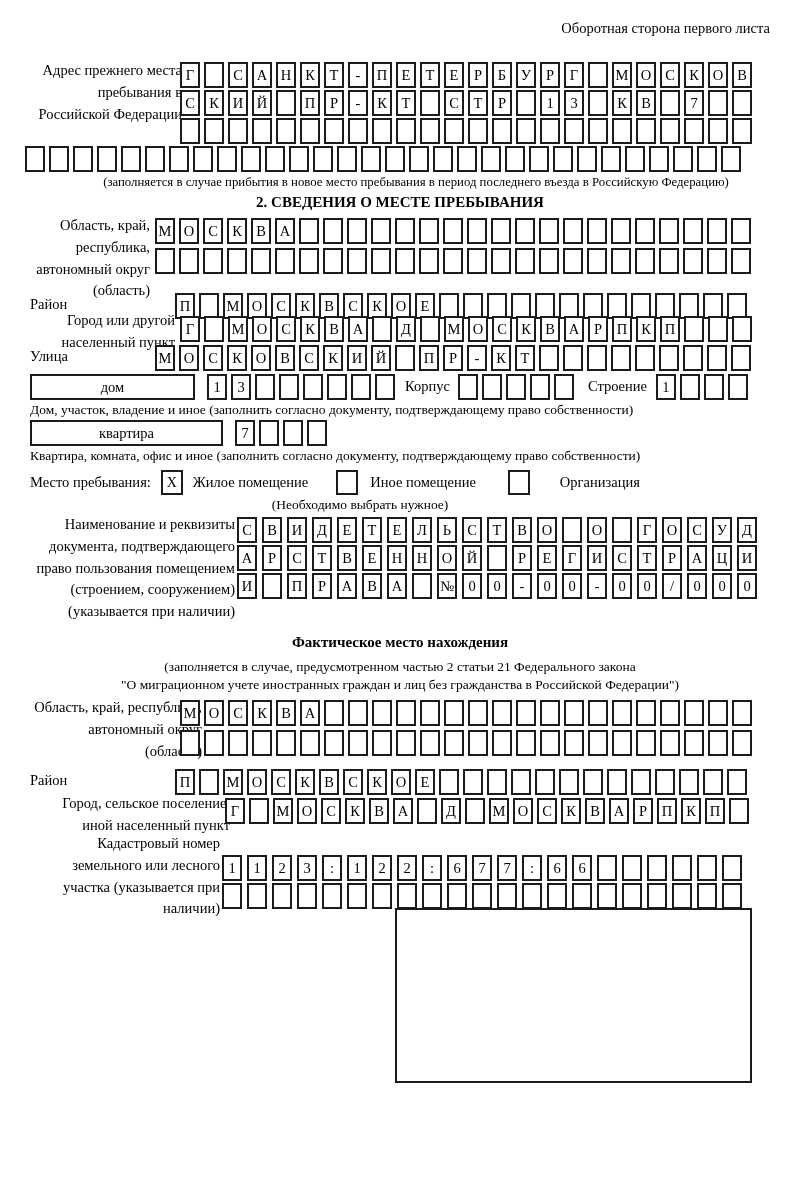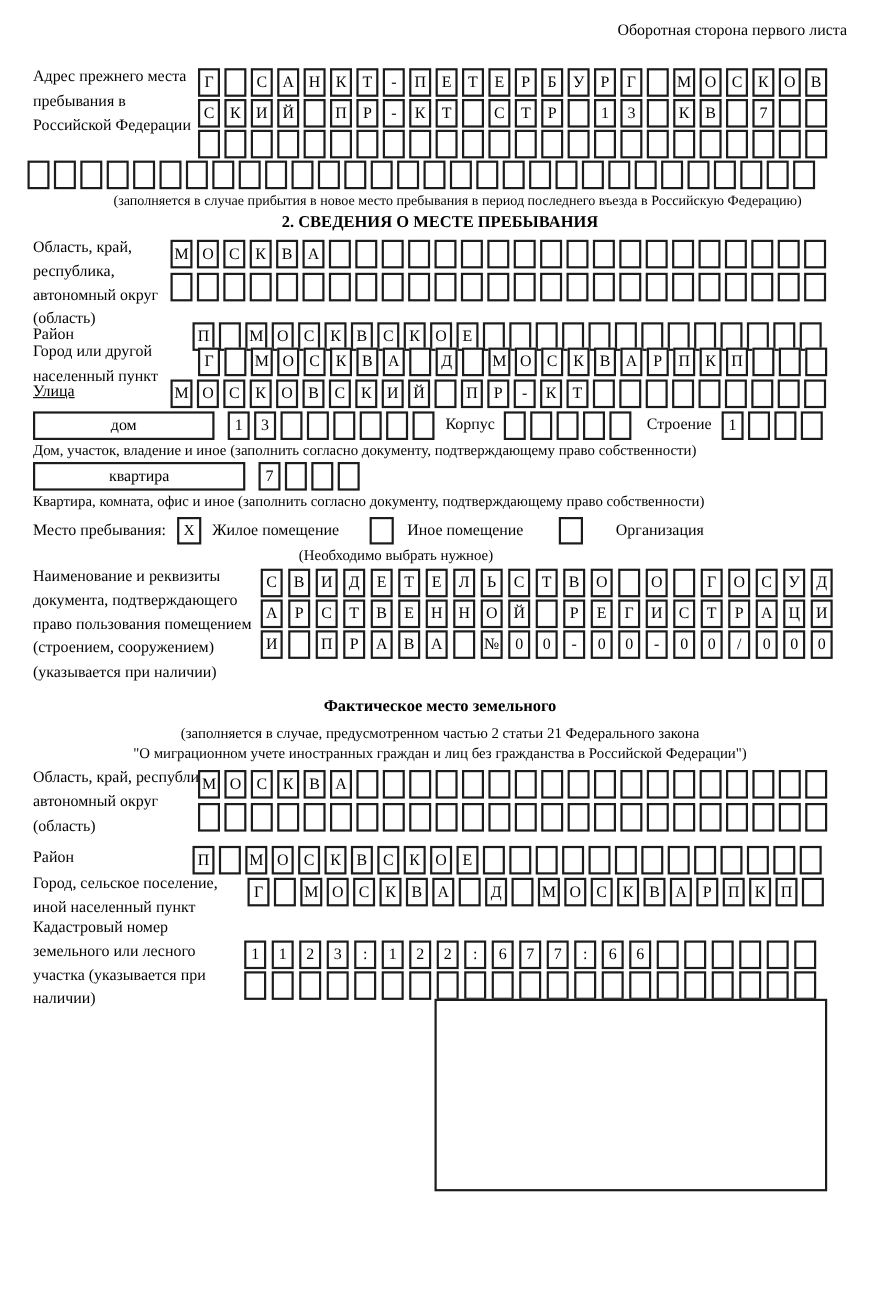--- a/index.html
+++ b/index.html
@@ -1,21 +1,21 @@
 <!DOCTYPE html>
 <html><head>
 <meta charset="utf-8">
 <style>
   html,body{margin:0;padding:0;background:#ffffff;}
   .page{
     position:relative;width:800px;height:1180px;background:#fff;
     font-family:"Liberation Serif","DejaVu Serif",serif;color:#000;overflow:hidden;
   }
   .abs{position:absolute;}
-  .label{font-size:14.5px;line-height:1.5;}
+  .label{font-size:14.5px;line-height:1.5;text-align:right;}
   .small-note{font-size:12.8px;margin-left:16px;}
   .center{text-align:center;}
   .title{font-size:15px;font-weight:bold;}
   .top-note{position:absolute;top:20px;right:30px;font-size:14.5px;}
   .boxrow{display:flex;gap:4px;}
   .boxrow.wgap{gap:5px;}
   .cb{
     flex:none;width:20px;height:26px;border:2px solid #1c1c1c;box-sizing:border-box;
     display:flex;align-items:center;justify-content:center;
     font-size:14.5px;background:#fff;
@@ -261,21 +261,21 @@
       <span class="cb">А</span>
       <span class="cb">Р</span>
       <span class="cb">П</span>
       <span class="cb">К</span>
       <span class="cb">П</span>
       <span class="cb"></span>
       <span class="cb"></span>
       <span class="cb"></span>
     </div>
 
-  <div class="abs label" style="left:30px;top:346px;text-decoration:underline;">Улица</div>
+  <div class="abs label" style="left:30px;top:346px;">Улица</div>
   <div class="abs boxrow" style="left:155px;top:345px;">
       <span class="cb">М</span>
       <span class="cb">О</span>
       <span class="cb">С</span>
       <span class="cb">К</span>
       <span class="cb">О</span>
       <span class="cb">В</span>
       <span class="cb">С</span>
       <span class="cb">К</span>
       <span class="cb">И</span>
@@ -413,21 +413,21 @@
       <span class="cb">0</span>
       <span class="cb">-</span>
       <span class="cb">0</span>
       <span class="cb">0</span>
       <span class="cb">/</span>
       <span class="cb">0</span>
       <span class="cb">0</span>
       <span class="cb">0</span>
     </div>
 
-  <div class="abs title center" style="left:0;top:634px;width:800px;">Фактическое место земельного</div>
+  <div class="abs title center" style="left:0;top:634px;width:800px;">Фактическое место нахождения</div>
   <div class="abs caption center" style="left:0;top:659px;width:800px;">(заполняется в случае, предусмотренном частью 2 статьи 21 Федерального закона</div>
   <div class="abs caption center" style="left:0;top:677px;width:800px;">"О миграционном учете иностранных граждан и лиц без гражданства в Российской Федерации")</div>
 
   <div class="abs label" style="left:30px;top:697px;width:172px;">Область, край, республика, автономный округ (область)</div>
   <div class="abs boxrow" style="left:180px;top:700px;">
       <span class="cb">М</span>
       <span class="cb">О</span>
       <span class="cb">С</span>
       <span class="cb">К</span>
       <span class="cb">В</span>

